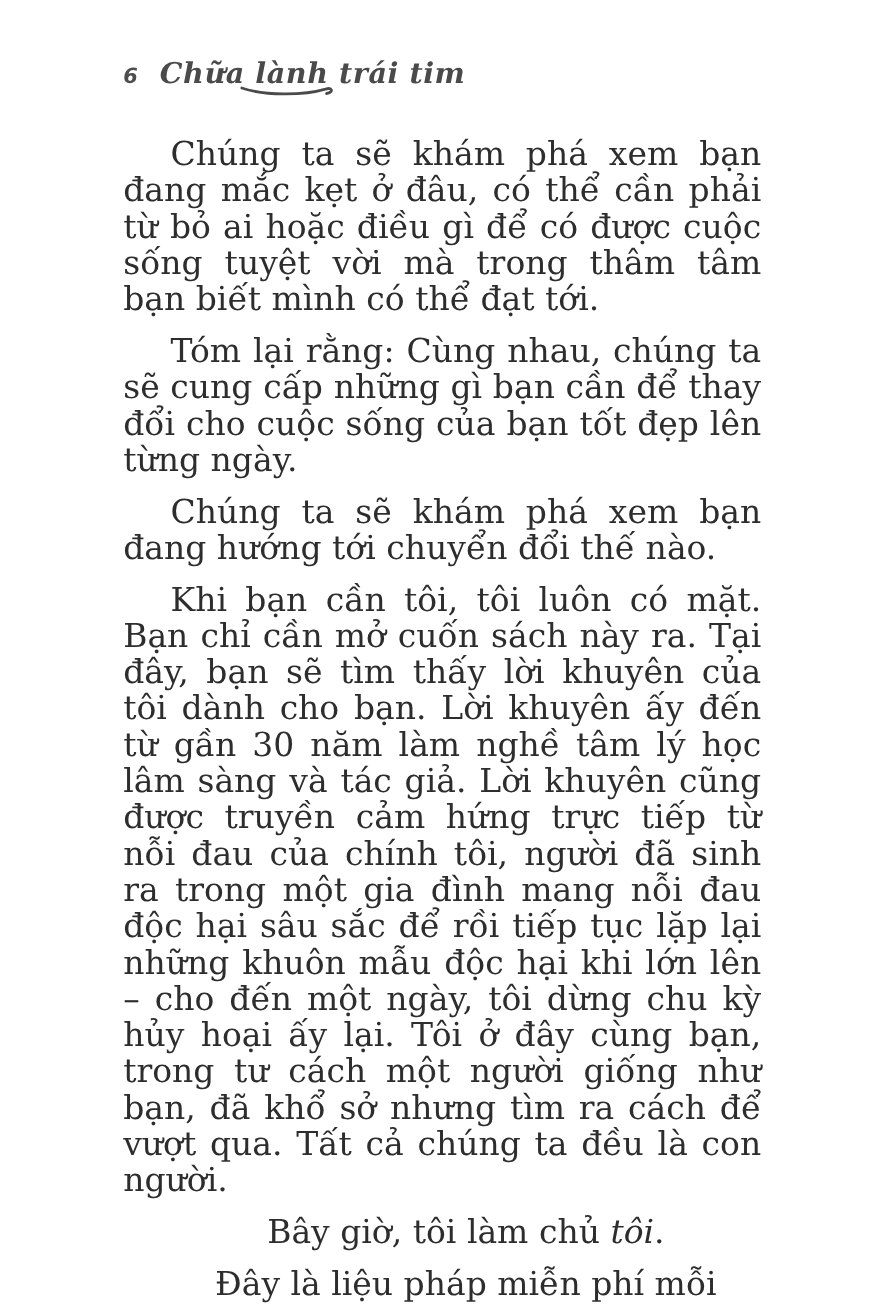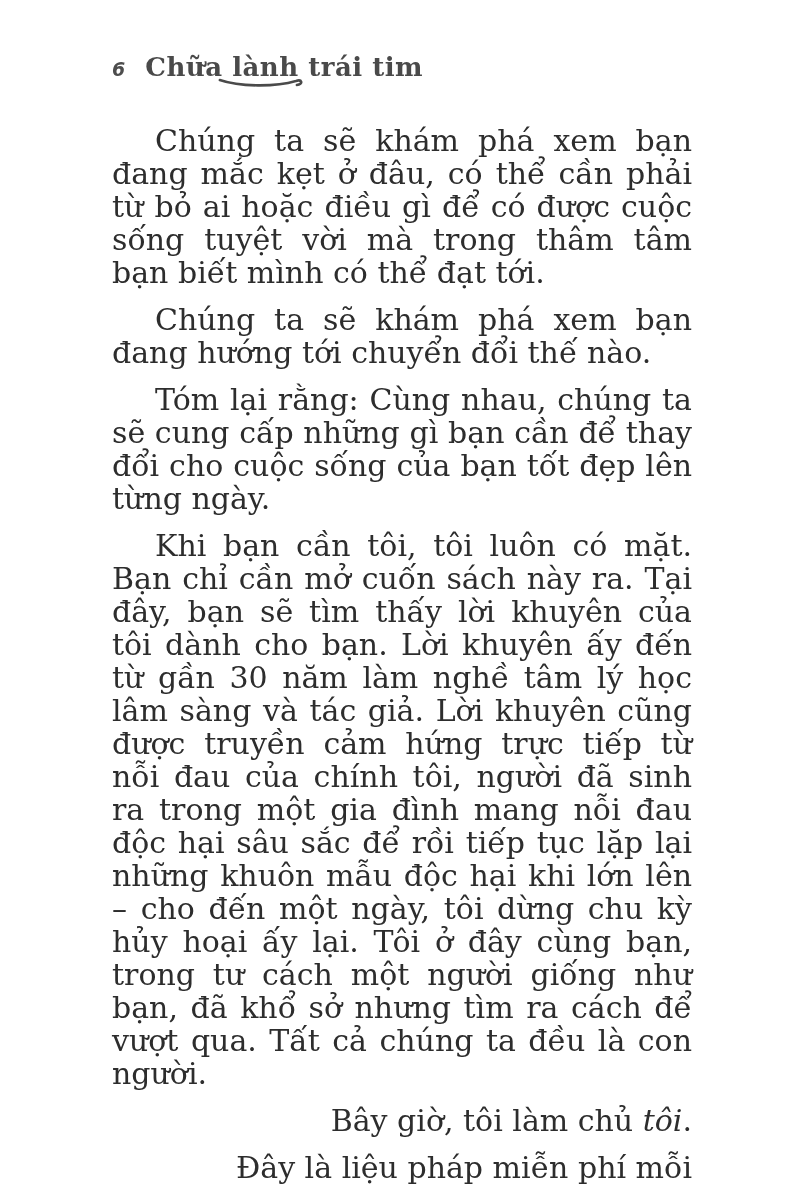--- a/index.html
+++ b/index.html
@@ -29,20 +29,21 @@
   }
   .pagenum {
     font-family: "DejaVu Sans", "Liberation Sans", sans-serif;
     font-style: italic;
     font-weight: bold;
     font-size: 19px;
     color: #4d4d4d;
   }
   .title-script {
     font-family: "DejaVu Serif", "Liberation Serif", serif;
+    font-style: italic;
     font-weight: bold;
     font-size: 26px;
     letter-spacing: 0.5px;
     color: #4a4a4a;
     white-space: pre;
   }
   .swash-wrap {
     position: relative;
     display: inline-block;
   }
@@ -63,41 +64,41 @@
     font-size: 30px;
     line-height: 33px;
     color: #2d2d2d;
     text-align: justify;
   }
   .body-text p {
     margin: 0 0 14px 0;
     text-indent: 43px;
   }
   .body-text p.short {
-    text-align: right;
+    text-align: center;
   }
   .body-text em {
     font-style: italic;
   }
 </style>
 </head>
 <body>
 
 <div class="page">
 
   <header class="running-head">
     <span class="pagenum">6</span>
     <span class="title-script"><span>Chữa </span><span class="swash-wrap"><span>lành</span><svg viewBox="0 0 100 12" preserveAspectRatio="none">
             <path d="M2 3 C 25 10, 65 10, 88 4 C 95 2, 97 7, 89 8" fill="none" stroke="#4a4a4a" stroke-width="2.6" stroke-linecap="round"></path>
           </svg></span><span> trái tim</span></span>
   </header>
 
   <main class="body-text">
     <p>Chúng ta sẽ khám phá xem bạn đang mắc kẹt ở đâu, có thể cần phải từ bỏ ai hoặc điều gì để có được cuộc sống tuyệt vời mà trong thâm tâm bạn biết mình có thể đạt tới.</p>
+    <p>Tóm lại rằng: Cùng nhau, chúng ta sẽ cung cấp những gì bạn cần để thay đổi cho cuộc sống của bạn tốt đẹp lên từng ngày.</p>
     <p>Chúng ta sẽ khám phá xem bạn đang hướng tới chuyển đổi thế nào.</p>
-    <p>Tóm lại rằng: Cùng nhau, chúng ta sẽ cung cấp những gì bạn cần để thay đổi cho cuộc sống của bạn tốt đẹp lên từng ngày.</p>
     <p>Khi bạn cần tôi, tôi luôn có mặt. Bạn chỉ cần mở cuốn sách này ra. Tại đây, bạn sẽ tìm thấy lời khuyên của tôi dành cho bạn. Lời khuyên ấy đến từ gần 30 năm làm nghề tâm lý học lâm sàng và tác giả. Lời khuyên cũng được truyền cảm hứng trực tiếp từ nỗi đau của chính tôi, người đã sinh ra trong một gia đình mang nỗi đau độc hại sâu sắc để rồi tiếp tục lặp lại những khuôn mẫu độc hại khi lớn lên – cho đến một ngày, tôi dừng chu kỳ hủy hoại ấy lại. Tôi ở đây cùng bạn, trong tư cách một người giống như bạn, đã khổ sở nhưng tìm ra cách để vượt qua. Tất cả chúng ta đều là con người.</p>
     <p class="short"><span>Bây giờ, tôi làm chủ </span><em>tôi</em><span>.</span></p>
     <p class="short">Đây là liệu pháp miễn phí mỗi ngày!</p>
     <p class="short"><span>Và tôi sẽ dạy bạn làm chủ </span><em>bạn</em><span>.</span></p>
   </main>
 
 </div>
 
 </body></html>

